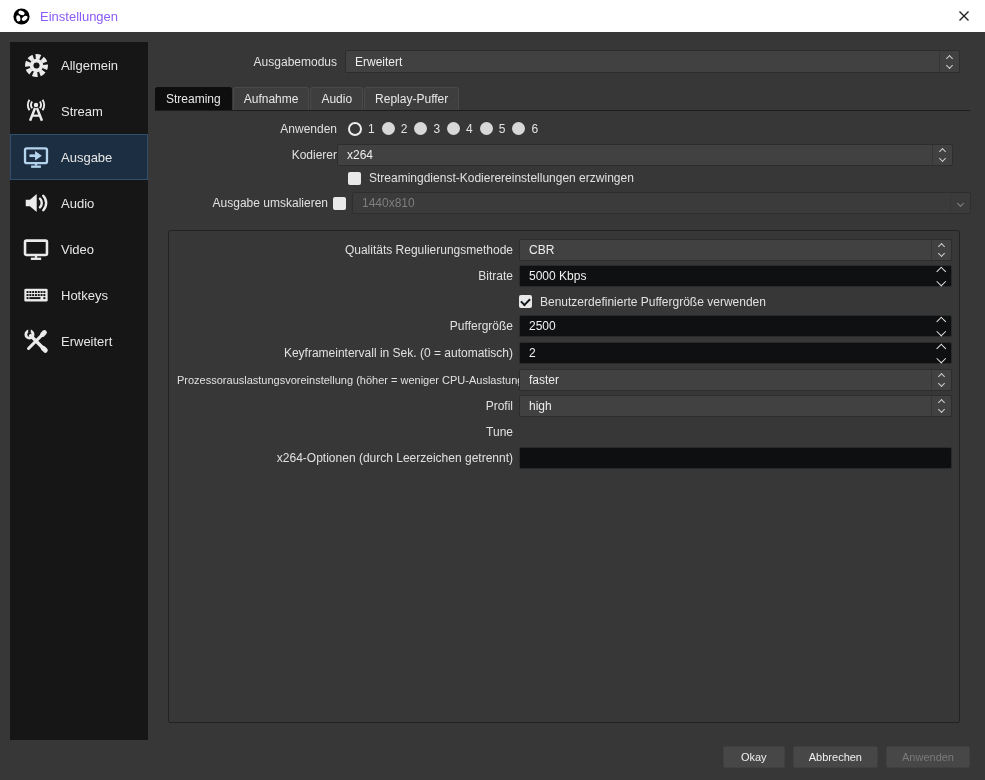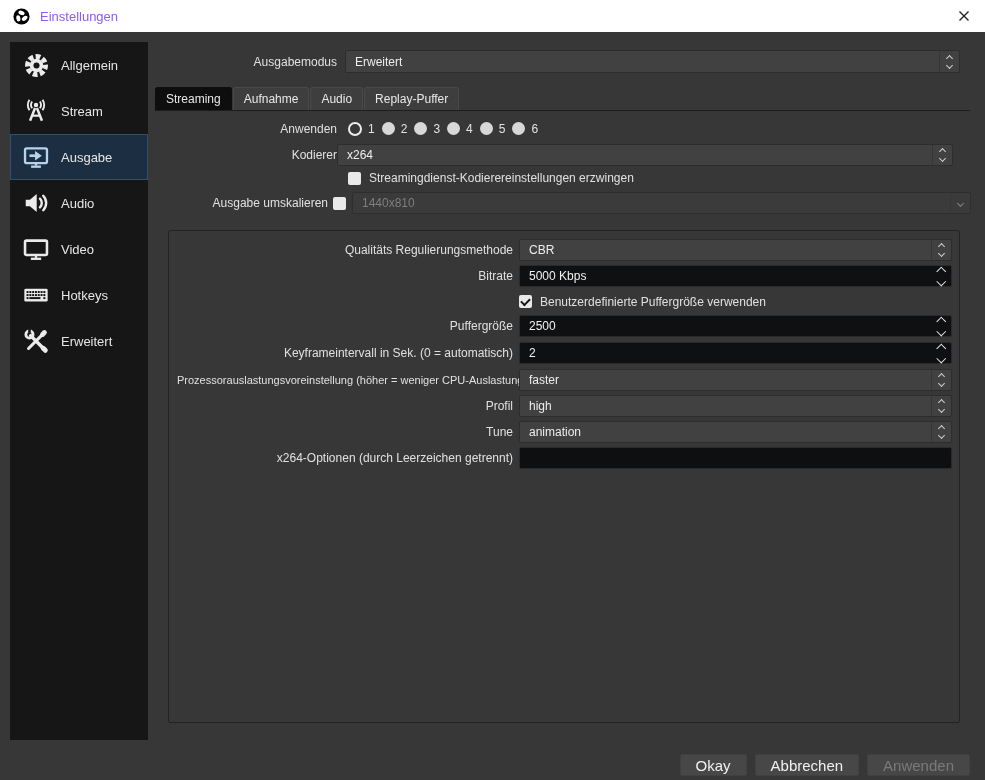--- a/index.html
+++ b/index.html
@@ -60,21 +60,21 @@
   .tabline{position:absolute;top:110px;left:155px;right:15px;height:1px;background:#1d1d1d;}
   
   .groupbox{position:absolute;left:168px;top:230px;width:792px;height:493px;border:1px solid #232323;
     border-radius:2px;box-sizing:border-box;}
   .grow{position:absolute;left:8px;right:7px;height:22px;display:flex;align-items:center;}
   .glbl{width:336px;text-align:right;margin-right:6px;white-space:nowrap;color:#e0e0e0;font-size:12px;flex:none;}
   .glbl.small{font-size:11px;}
   
   .footer{position:absolute;top:746px;right:15px;display:flex;gap:8px;}
   .btn{height:22px;padding:0 15px;min-width:62px;background:#474747;border:1px solid #404040;
-    border-radius:2px;color:#f0f0f0;font-size:15px;display:flex;align-items:center;justify-content:center;box-sizing:border-box;margin-top:8px;}
+    border-radius:2px;color:#f0f0f0;font-size:11px;display:flex;align-items:center;justify-content:center;box-sizing:border-box;}
   .btn.disabled{color:#7a7a7a;}
   svg{display:block;}
 </style>
 </head>
 <body>
 
 <div id="window">
 
   <div class="titlebar">
     <span>
@@ -349,27 +349,20 @@
         <div class="val">high</div>
         <div class="arrows">
           <i class="cu"></i>
           <i class="cd"></i>
         </div>
       </div>
     </div>
 
     <div class="grow" style="top:190px;">
       <div class="glbl">Tune</div>
-      <div class="combo">
-        <div class="val">animation</div>
-        <div class="arrows">
-          <i class="cu"></i>
-          <i class="cd"></i>
-        </div>
-      </div>
     </div>
 
     <div class="grow" style="top:216px;">
       <div class="glbl">x264-Optionen (durch Leerzeichen getrennt)</div>
       <input class="textfield" value="" style="">
     </div>
   </div>
 
   <div class="footer">
     <div class="btn">Okay</div>

